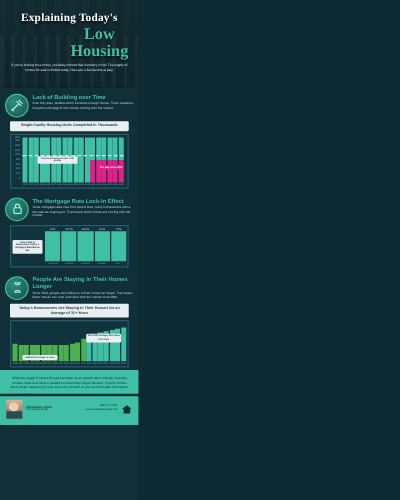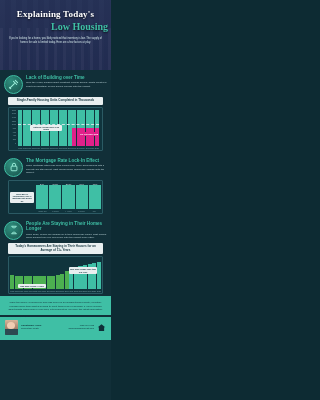--- a/index.html
+++ b/index.html
@@ -2,34 +2,34 @@
 <html><head>
 <meta charset="utf-8">
 <style>
   html,body{margin:0;padding:0;background:#0d2b33;}
   body{width:111px;height:400px;overflow:hidden;
        font-family:"Liberation Sans",sans-serif;
        -webkit-font-smoothing:none;}
   .page{position:relative;width:111px;height:400px;background:#112f38;overflow:hidden;}
 
   
-  .hero{position:relative;height:70px;background:#4c1d95;overflow:hidden;}
+  .hero{position:relative;height:70px;background:#000000;overflow:hidden;}
   .hero-photo{position:absolute;inset:0;
     background:
       linear-gradient(180deg,rgba(17,47,56,.55),rgba(17,47,56,.88)),
       repeating-linear-gradient(90deg,#2d4d55 0 5px,#24434b 5px 11px),
       linear-gradient(180deg,#3a5e66,#1c3b44);
     opacity:.75;}
   .hero-photo:after{content:"";position:absolute;left:0;right:0;top:40%;bottom:0;
     background:repeating-linear-gradient(90deg,rgba(255,255,255,.05) 0 3px,transparent 3px 9px);}
   .hero-inner{position:relative;text-align:center;padding-top:9px;}
   .hero-l1{font-family:"Liberation Serif",serif;font-weight:bold;color:#fff;
     font-size:9px;letter-spacing:.2px;line-height:10px;text-shadow:0 1px 2px rgba(0,0,0,.7);}
   .hero-l2{font-family:"Liberation Serif",serif;font-weight:bold;color:#3fbfa5;
-    font-size:10px;line-height:14px;text-shadow:0 1px 2px rgba(0,0,0,.7);margin-top:1px;margin-left:48px;}
+    font-size:13px;line-height:14px;text-shadow:0 1px 2px rgba(0,0,0,.7);margin-top:1px;margin-left:48px;}
   .hero-l3{font-family:"Liberation Serif",serif;font-weight:bold;color:#3fbfa5;
     font-size:13.5px;line-height:14px;text-shadow:0 1px 2px rgba(0,0,0,.7);}
   .hero-sub{color:#cfe3e6;font-size:2.6px;line-height:3.6px;margin:3px 7px 0;}
 
   
   .sec{padding:5px 4px 2px;}
   .sec-head{display:flex;align-items:flex-start;gap:3px;}
   .badge{flex:0 0 auto;width:17px;height:17px;border-radius:50%;
     background:radial-gradient(circle at 35% 30%,#2f8f7e,#18514b);
     border:1px solid #3fbfa5;display:flex;align-items:center;justify-content:center;}

